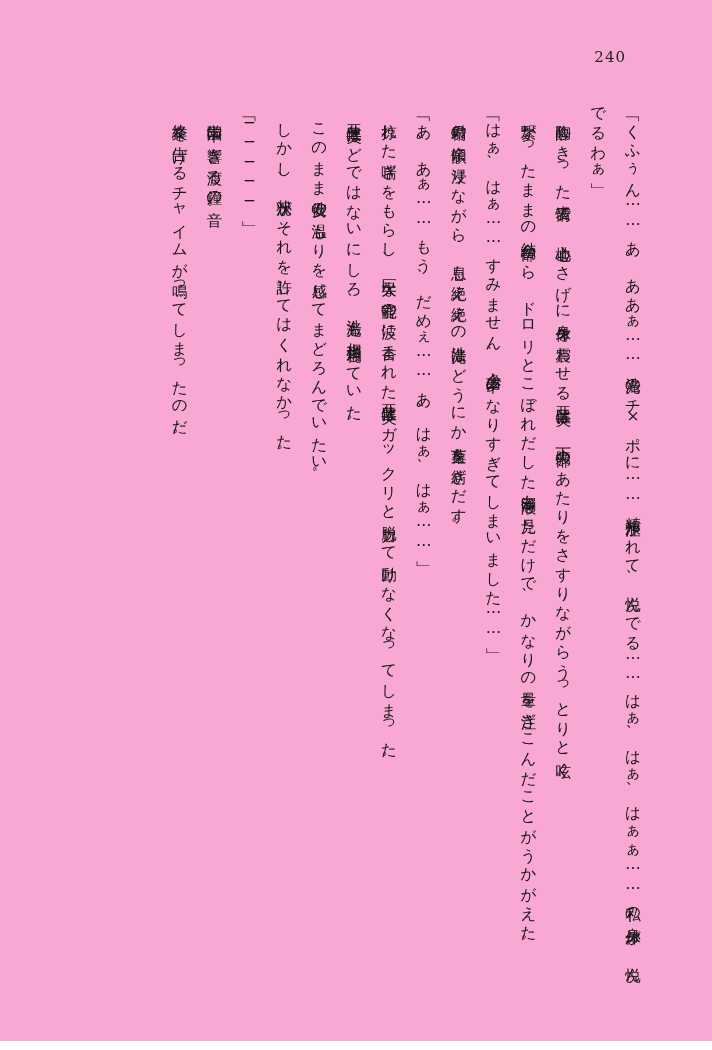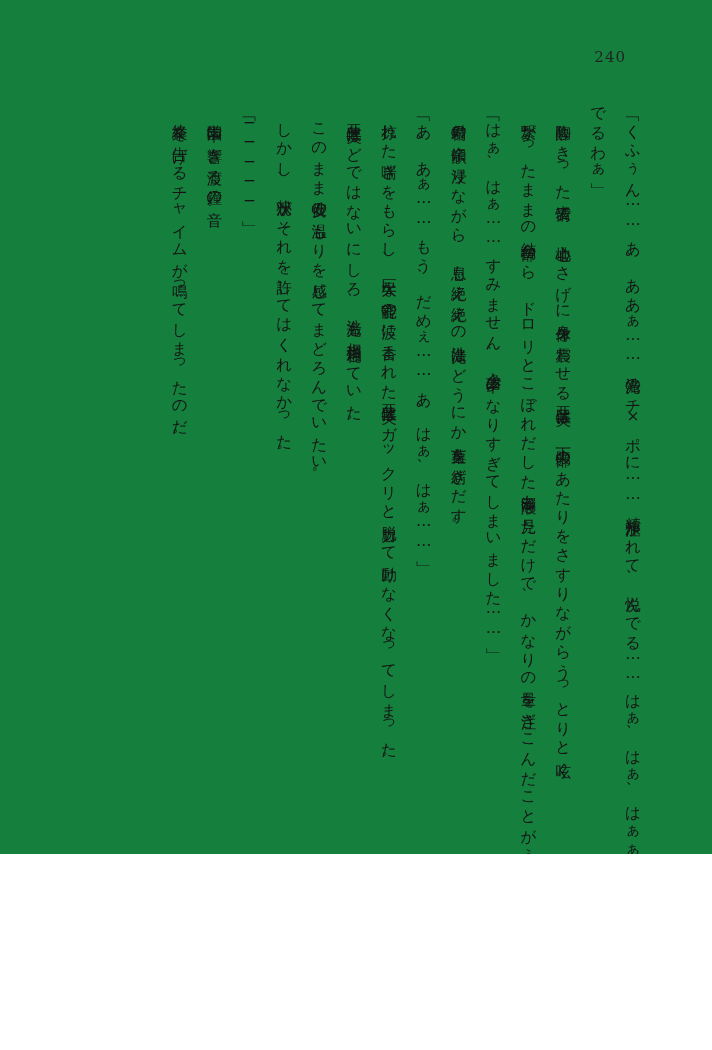--- a/index.html
+++ b/index.html
@@ -3,22 +3,22 @@
 <meta charset="utf-8">
 <style>
   html, body {
     margin: 0;
     padding: 0;
     background: #ffffff;
   }
   .page {
     position: relative;
     width: 712px;
-    height: 854px;
-    background: #15803d;
+    height: 1041px;
+    background: #f9a8d4;
     overflow: hidden;
     font-family: "DejaVu Serif", "Liberation Serif", serif;
     color: #1a1a1a;
   }
   .page-number {
     position: absolute;
     top: 48px;
     right: 86px;
     font-size: 15px;
     letter-spacing: 1px;

